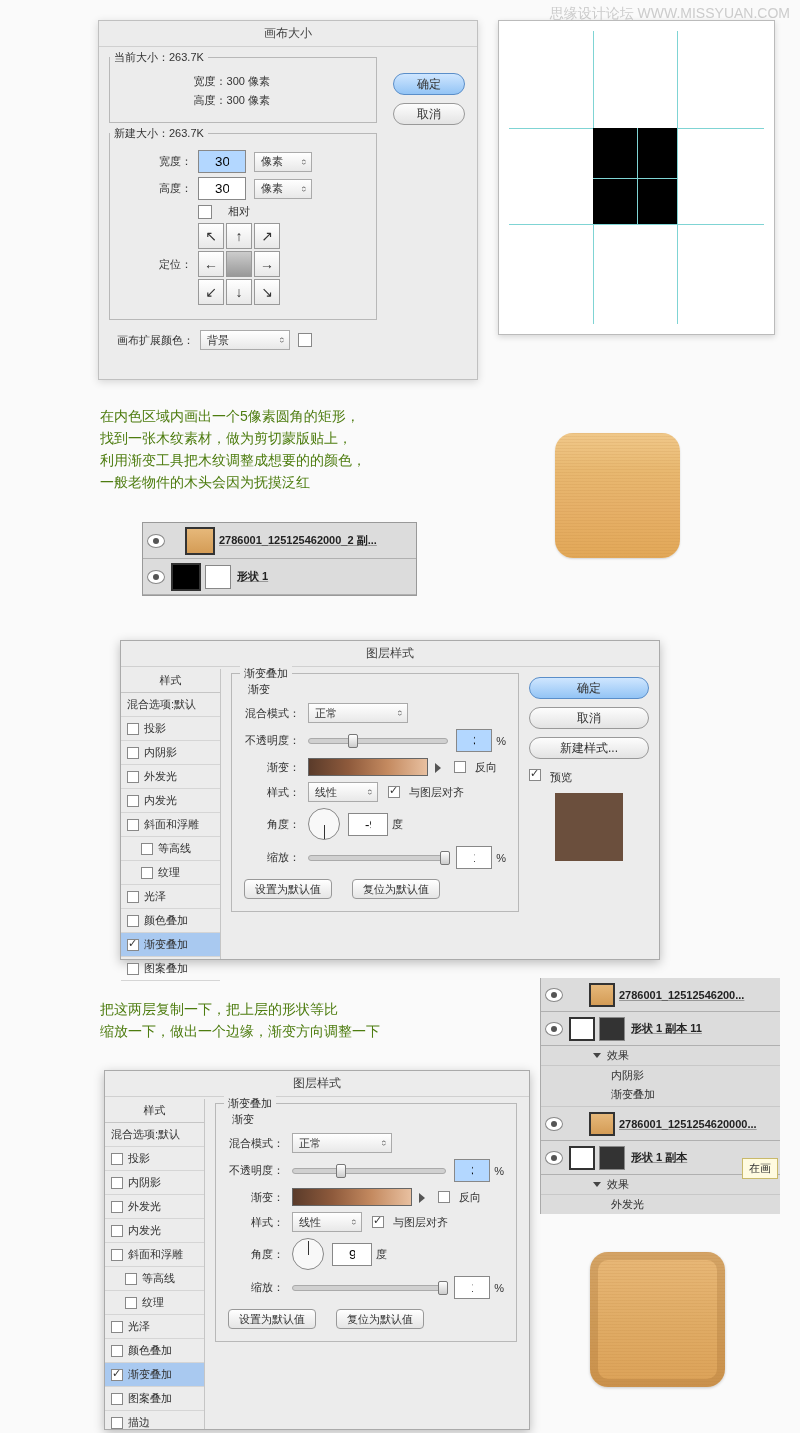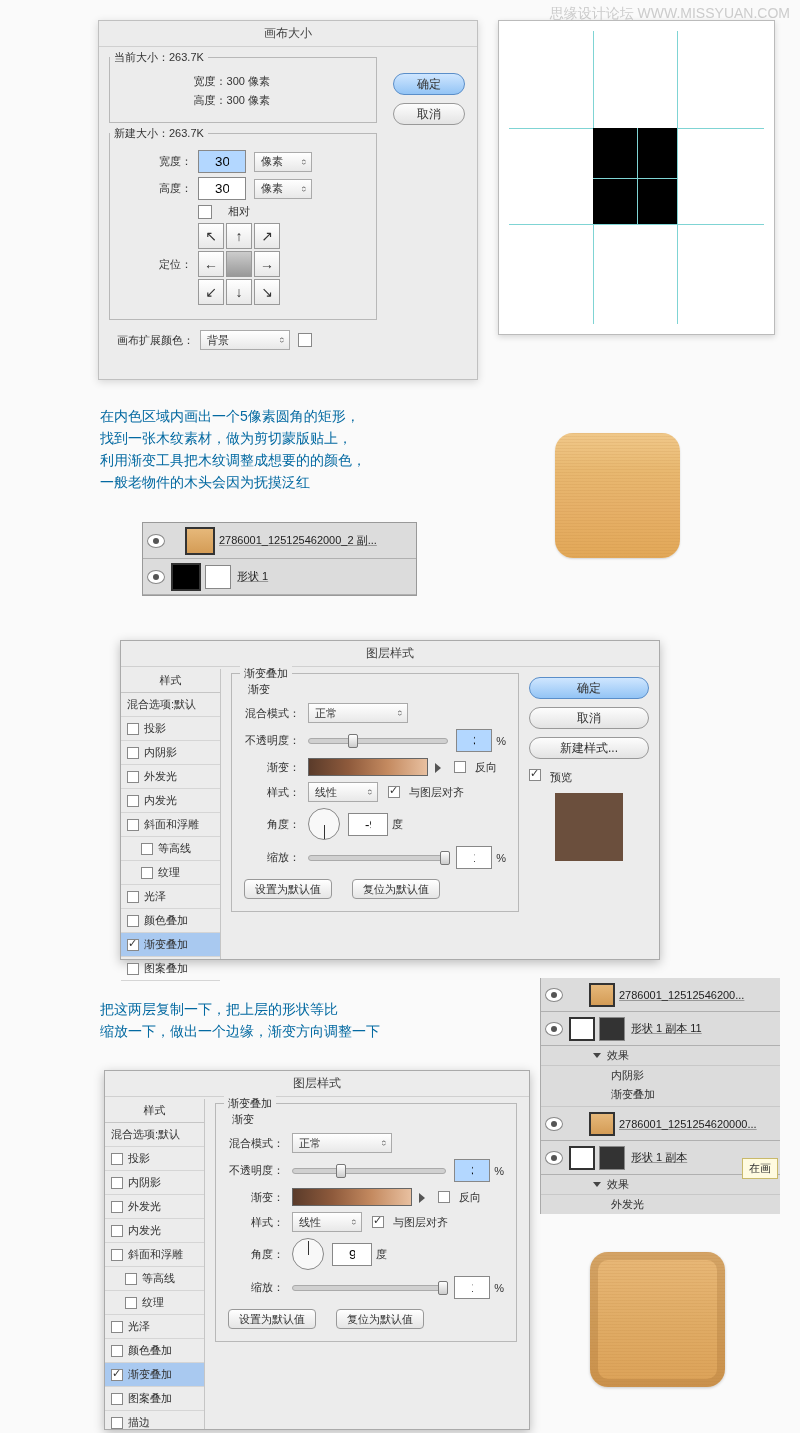--- a/index.html
+++ b/index.html
@@ -28,25 +28,25 @@
 
 
 .preview-box { position: absolute; left: 498px; top: 20px; width: 277px; height: 315px; background: #fff; border: 1px solid #bbb; box-shadow: 0 2px 6px rgba(0,0,0,.15); }
 .grid-inner { position: absolute; left: 10px; top:10px; right:10px; bottom:10px; background:#fff; }
 .grid-inner .vline, .grid-inner .hline { position: absolute; background: #7fd4d4; }
 .vline { width:1px; top:0; bottom:0; }
 .hline { height:1px; left:0; right:0; }
 .black-sq { position: absolute; background:#000; }
 
 
-.txt { position: absolute; font-size: 14px; line-height: 22px; color: #0369a1; }
+.txt { position: absolute; font-size: 14px; line-height: 22px; color: #4d7c0f; }
 
 
 .layers-panel { position: absolute; left: 142px; top: 522px; width: 275px; background: #dcdcdc; border: 1px solid #999; }
-.layer-row { display: flex; align-items: center; height: 36px; border-bottom: 1px solid #b0b0b0; padding: 0 4px; }
+.layer-row { display: flex; align-items: center; height: 36px; border-bottom: 1px solid #b0b0b0; padding: 0 4px; font-weight: bold; }
 .eye { width: 18px; height: 14px; background: #fff; border: 1px solid #888; border-radius: 50%; position: relative; margin-right: 6px; }
 .eye::after { content:""; position:absolute; width:6px; height:6px; background:#555; border-radius:50%; left:5px; top:3px; }
 .thumb { width: 30px; height: 28px; border: 2px solid #333; background:#fff; margin-right: 4px; position: relative; }
 .thumb-wood { background: linear-gradient(#e6b87a,#d49c56); }
 .thumb-black { background:#000; }
 .thumb-white { background:#fff; }
 .mask-thumb { width: 26px; height: 24px; border: 1px solid #888; background:#fff; margin-right:6px; }
 .mask-black { background:#333; }
 .layer-name { font-size: 11px; color: #222; text-decoration: underline; text-decoration-color: #999; }
 

